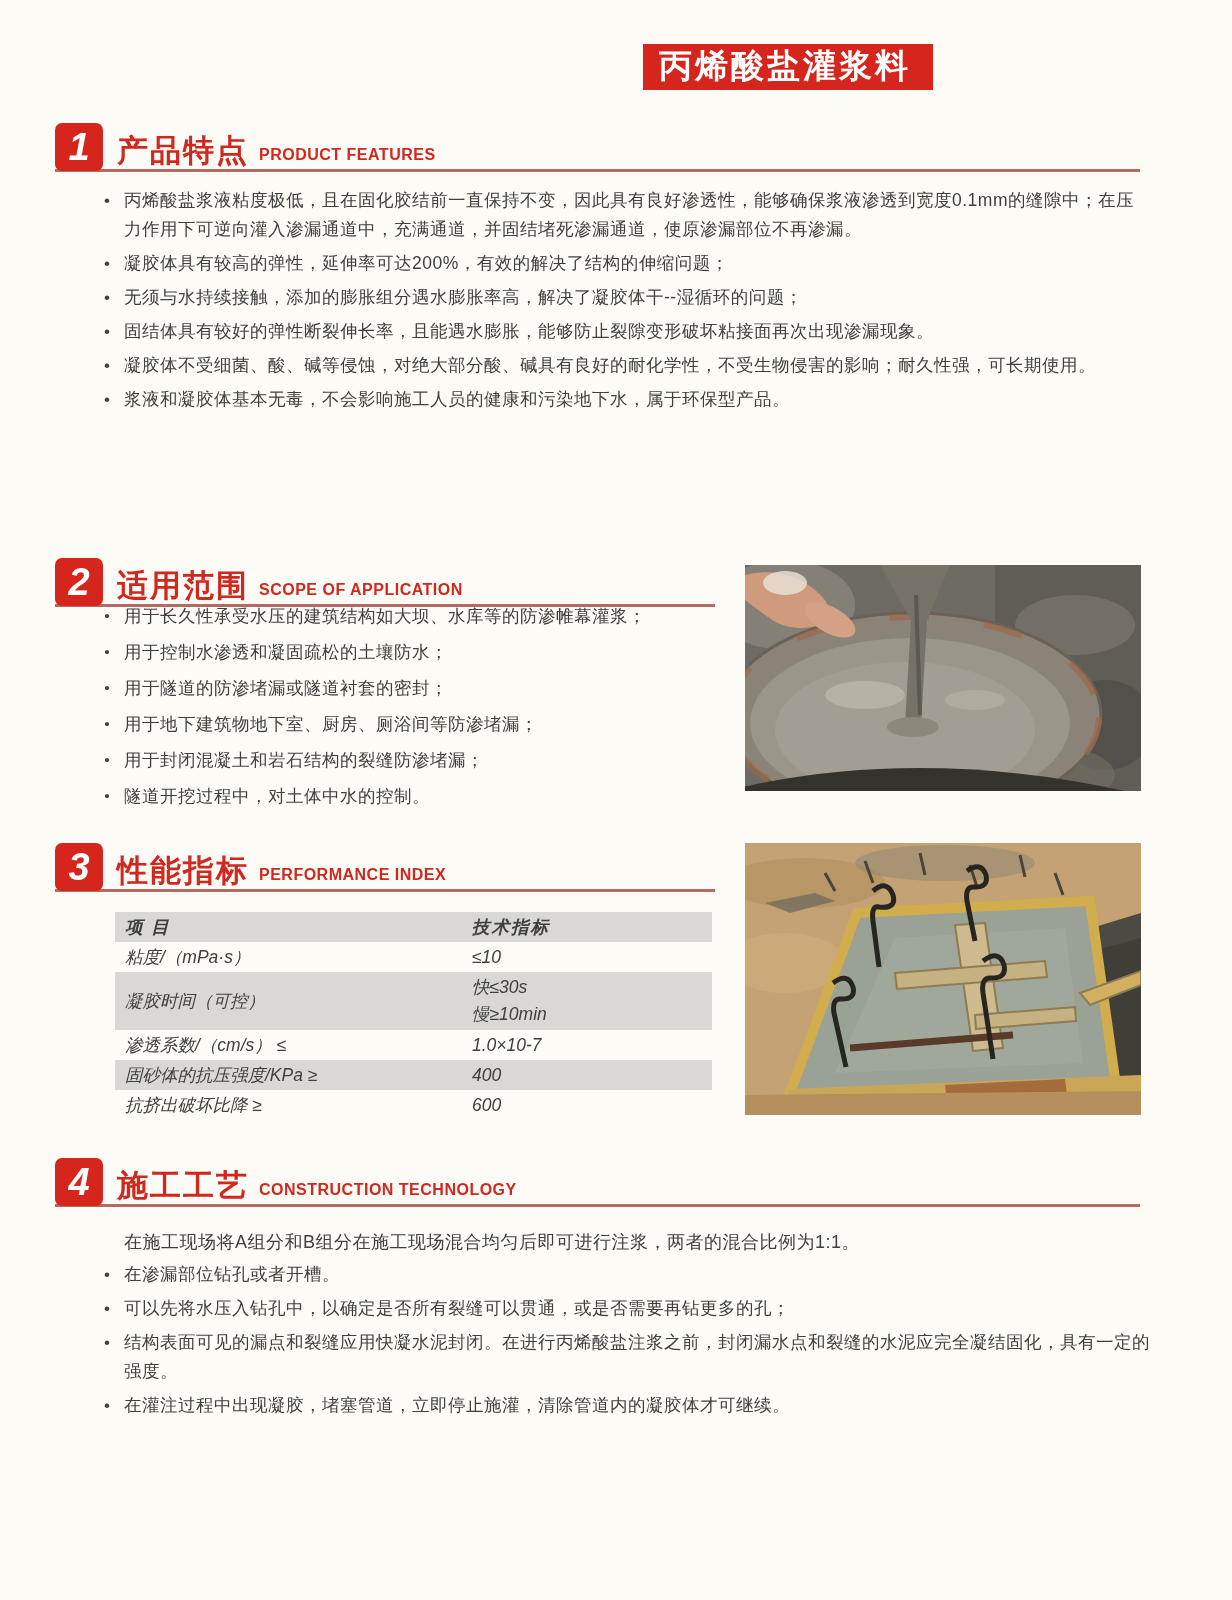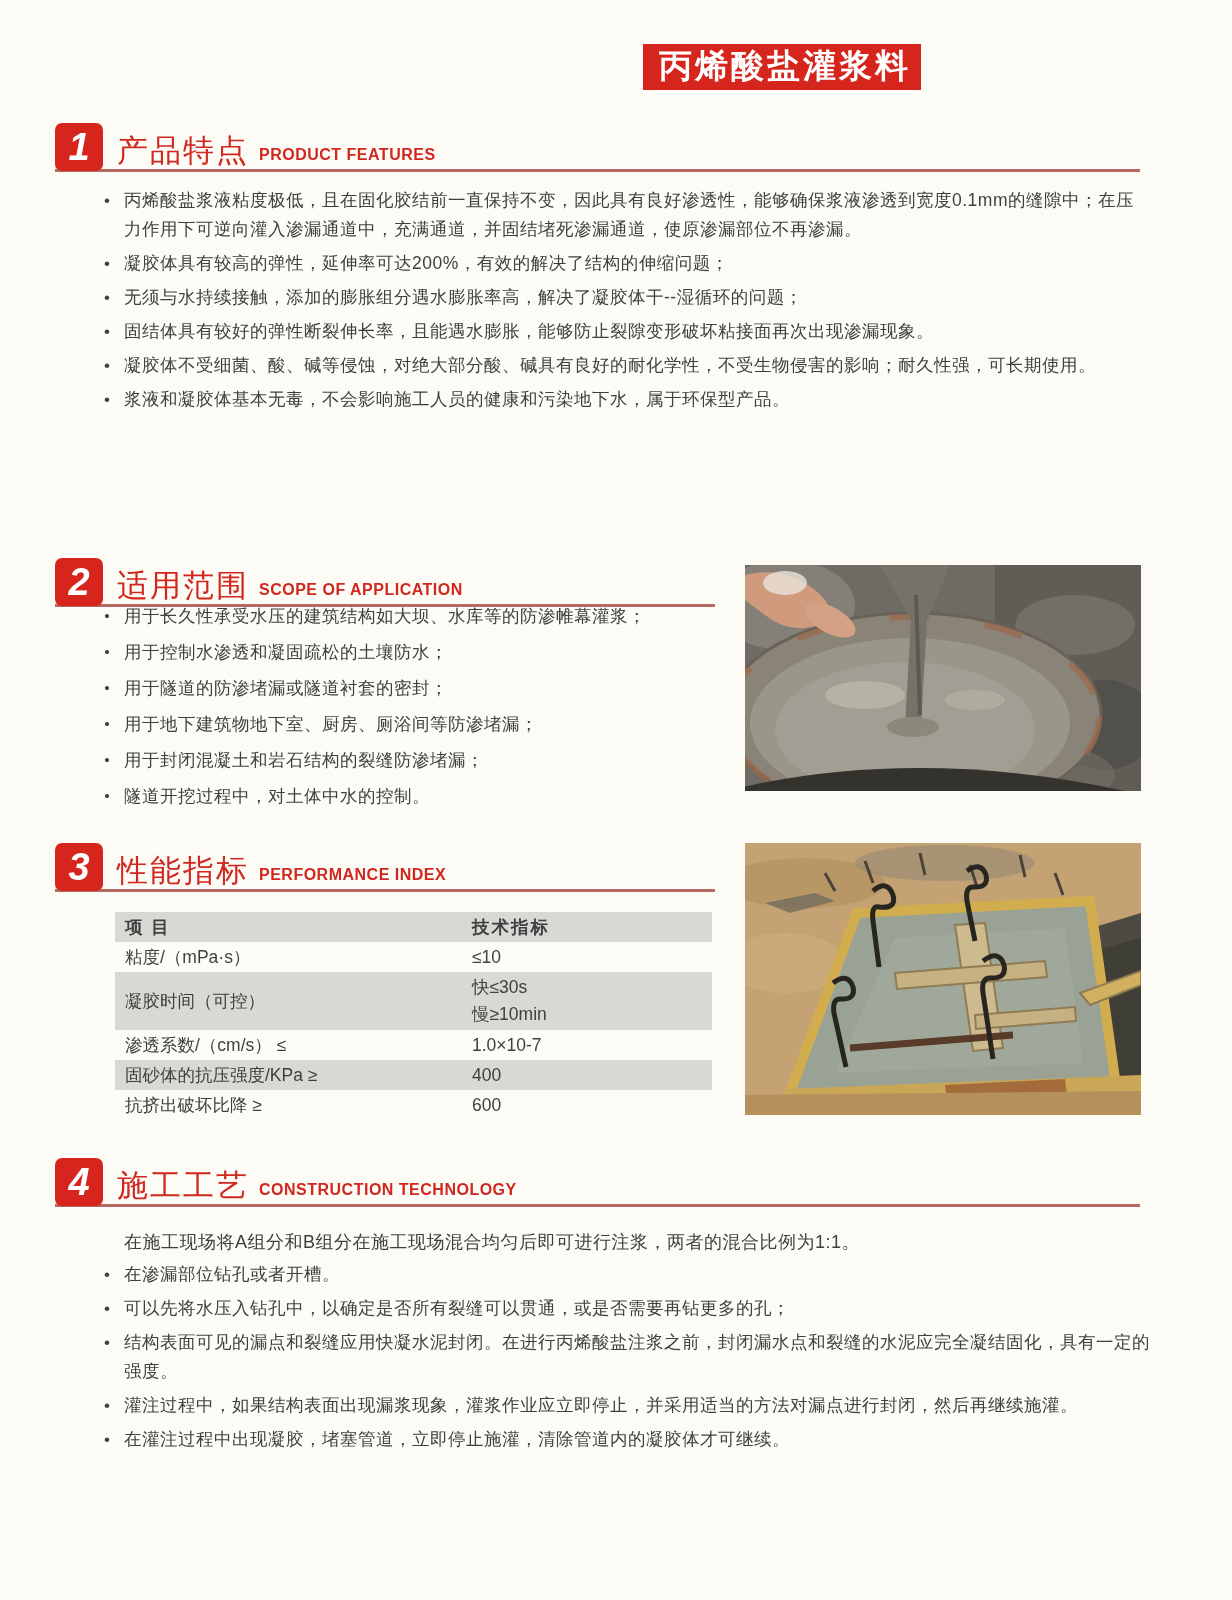--- a/index.html
+++ b/index.html
@@ -17,21 +17,21 @@
 
   
   .banner {
     position: absolute;
     left: 643px; top: 44px;
     background: #d6251c;
     color: #ffffff;
     font-size: 33px;
     font-weight: bold;
     letter-spacing: 3px;
-    padding: 4px 10px 6px 16px;
+    padding: 4px 22px 6px 16px;
     line-height: 1.1;
   }
 
   
   .sec-header {
     position: absolute;
     left: 55px;
     display: flex;
     align-items: flex-end;
     border-bottom: 3px solid #b26a61;
@@ -47,21 +47,21 @@
     font-size: 38px;
     font-weight: bold;
     font-style: italic;
     display: flex; align-items: center; justify-content: center;
     margin-bottom: -2px;
     flex: 0 0 auto;
   }
   .sec-title {
     color: #d0271e;
     font-size: 31px;
-    font-weight: normal;
+    font-weight: bold;
     letter-spacing: 2px;
     margin-left: 14px;
     line-height: 1;
     padding-bottom: 3px;
   }
   .sec-sub {
     color: #d0271e;
     font-size: 16px;
     font-weight: bold;
     letter-spacing: 0.5px;
@@ -109,20 +109,21 @@
     position: absolute;
     left: 115px; top: 912px;
     width: 597px;
     border-collapse: collapse;
     font-size: 17.5px;
   }
   .perf-table td {
     padding: 2px 10px;
     vertical-align: middle;
     height: 30px;
+    font-style: italic;
   }
   .perf-table .stripe { background: #d9d8d4; }
   .perf-table .head td { font-weight: bold; letter-spacing: 2px; }
   .perf-table td.val { width: 250px; }
   .val-line { line-height: 27px; }
 
   
   .intro {
     position: absolute;
     left: 124px; top: 1228px;
@@ -283,17 +284,16 @@
     <div class="sec-title">施工工艺</div>
     <div class="sec-sub">CONSTRUCTION TECHNOLOGY</div>
   </div>
 
   <div class="intro">在施工现场将A组分和B组分在施工现场混合均匀后即可进行注浆，两者的混合比例为1:1。</div>
 
   <ul class="bullets wide" style="top:1260px;">
     <li>在渗漏部位钻孔或者开槽。</li>
     <li>可以先将水压入钻孔中，以确定是否所有裂缝可以贯通，或是否需要再钻更多的孔；</li>
     <li>结构表面可见的漏点和裂缝应用快凝水泥封闭。在进行丙烯酸盐注浆之前，封闭漏水点和裂缝的水泥应完全凝结固化，具有一定的强度。</li>
-    <li>灌注过程中，如果结构表面出现漏浆现象，灌浆作业应立即停止，并采用适当的方法对漏点进行封闭，然后再继续施灌。</li>
     <li>在灌注过程中出现凝胶，堵塞管道，立即停止施灌，清除管道内的凝胶体才可继续。</li>
   </ul>
 
 </div>
 
 </body></html>

